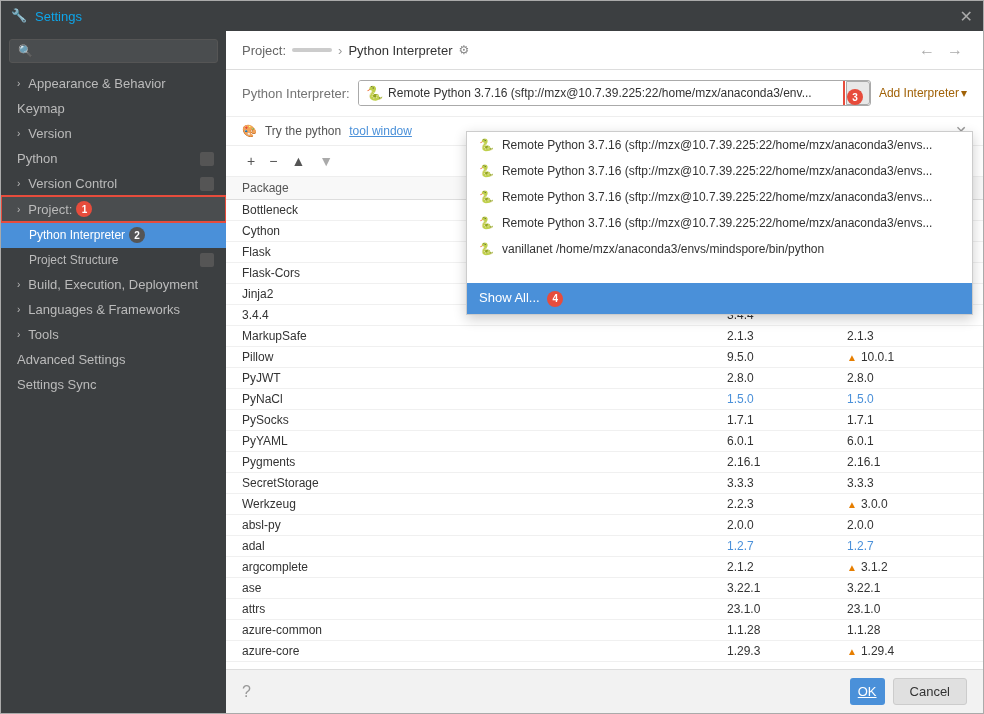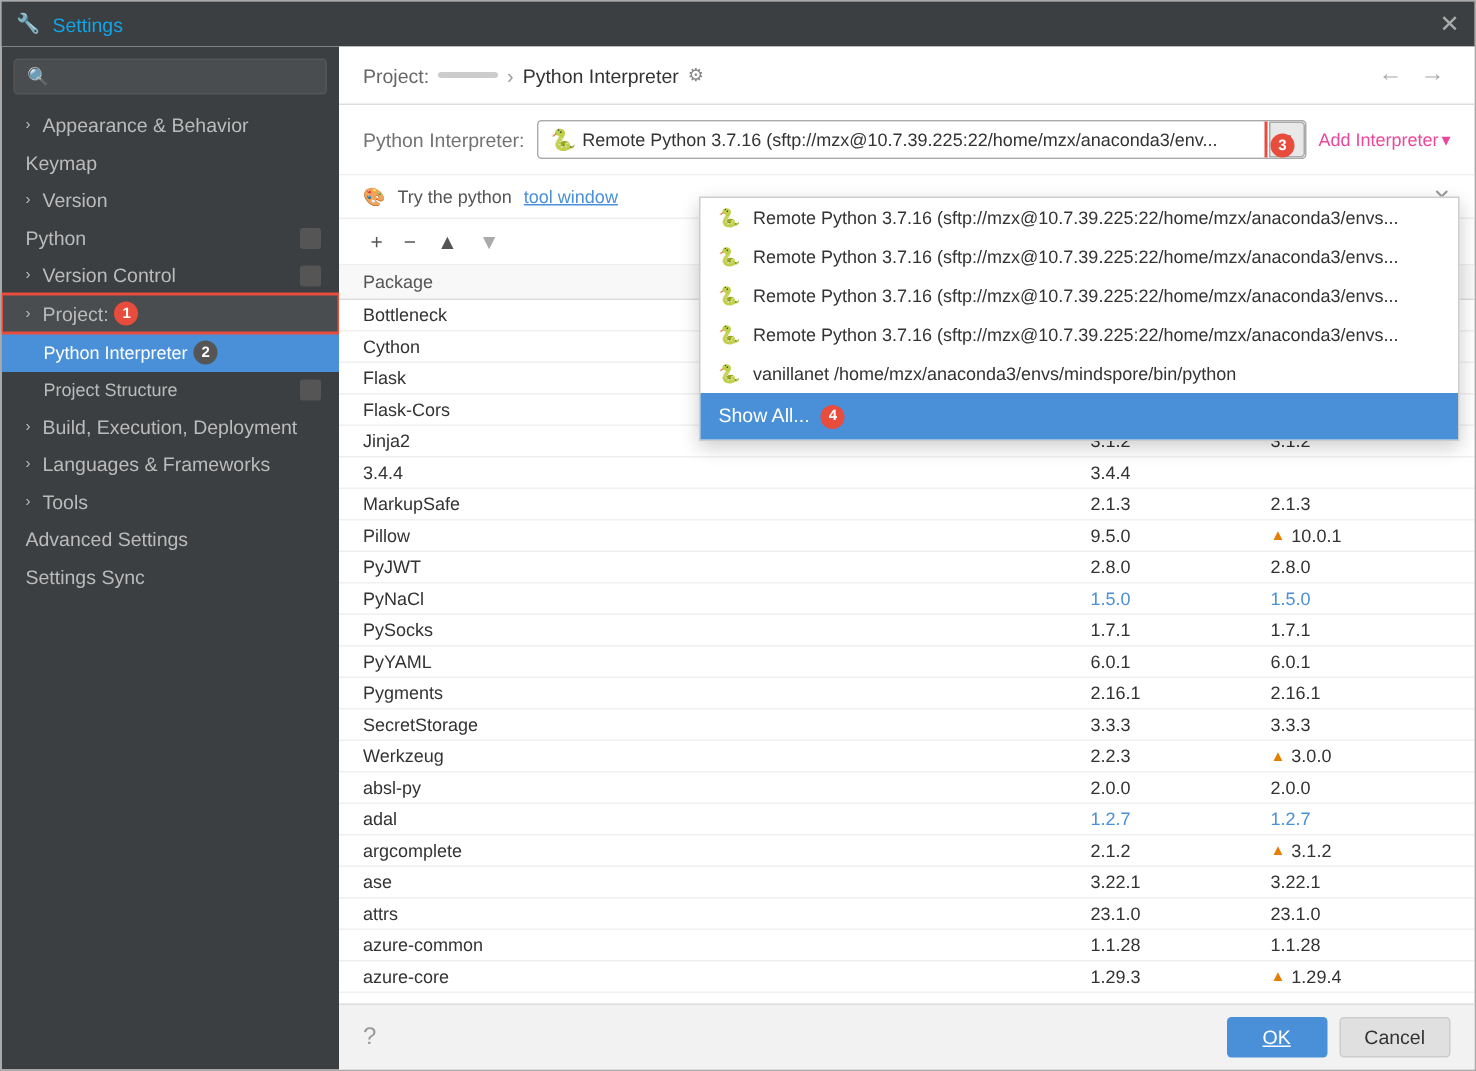--- a/index.html
+++ b/index.html
@@ -40,29 +40,29 @@
     .nav-arrow { color: #aaa; cursor: pointer; font-size: 16px; padding: 2px 4px; }
 
     .interpreter-row { display: flex; align-items: center; padding: 10px 16px; gap: 8px; flex-shrink: 0; border-bottom: 1px solid #eee; }
     .interpreter-label { color: #737373; font-size: 13px; white-space: nowrap; }
     .interpreter-select-wrapper { flex: 1; position: relative; }
     .interpreter-select { width: 100%; padding: 4px 8px; border: 1px solid #aaa; border-radius: 3px; background: #fff; font-size: 12px; color: #333; display: flex; align-items: center; gap: 4px; cursor: pointer; }
     .interpreter-select .py-icon { color: #3776ab; font-size: 14px; }
     .interpreter-select-text { flex: 1; overflow: hidden; text-overflow: ellipsis; white-space: nowrap; color: #333; font-size: 12px; }
     .interpreter-dropdown-btn { background: #e8e8e8; border: 1px solid #aaa; border-left: none; border-radius: 0 3px 3px 0; padding: 4px 6px; cursor: pointer; font-size: 10px; color: #555; display: flex; align-items: center; }
 
-    .add-interpreter-btn { background: none; border: none; color: #ec4899; cursor: pointer; font-size: 12px; white-space: nowrap; display: flex; align-items: center; gap: 2px; }
+    .add-interpreter-btn { background: none; border: none; color: #a16207; cursor: pointer; font-size: 12px; white-space: nowrap; display: flex; align-items: center; gap: 2px; }
 
     
     .dropdown-overlay { position: absolute; top: 100px; left: 240px; right: 10px; background: #fff; border: 1px solid #ccc; box-shadow: 0 4px 12px rgba(0,0,0,0.2); z-index: 100; }
     .dropdown-item { padding: 6px 12px; display: flex; align-items: center; gap: 8px; cursor: pointer; font-size: 12px; color: #333; }
     .dropdown-item .py-icon { color: #3776ab; }
     .dropdown-item-text { flex: 1; overflow: hidden; text-overflow: ellipsis; white-space: nowrap; }
     .dropdown-item.vanilla .py-icon { color: #aaa; }
-    .show-all-item { background: #4a90d9; color: #fff; padding: 7px 12px; cursor: pointer; font-size: 13px; font-weight: 500; text-align: left; }
+    .show-all-item { background: #4a90d9; color: #fff; padding: 7px 12px; cursor: pointer; font-size: 13px; font-weight: 500; text-align: left; margin-top: 21px; }
 
     
     .redesign-banner { padding: 6px 16px; background: #fff; border-bottom: 1px solid #eee; display: flex; align-items: center; gap: 8px; font-size: 12px; color: #555; flex-shrink: 0; }
     .redesign-icon { color: #f0a500; }
     .tool-window-link { color: #4a90d9; cursor: pointer; text-decoration: underline; }
     .banner-close { margin-left: auto; cursor: pointer; color: #999; font-size: 14px; }
 
     
     .package-toolbar { display: flex; align-items: center; padding: 4px 16px; gap: 4px; border-bottom: 1px solid #eee; flex-shrink: 0; }
     .toolbar-btn { background: none; border: none; cursor: pointer; padding: 3px 5px; font-size: 14px; color: #555; border-radius: 3px; }
@@ -77,21 +77,21 @@
     .table-cell.version { color: #333; }
     .table-cell.version.highlight { color: #4a90d9; }
     .table-cell.latest { color: #333; display: flex; align-items: center; gap: 4px; }
     .table-cell.latest.highlight { color: #4a90d9; }
     .upgrade-arrow { color: #e67e00; font-size: 10px; }
 
     
     .footer { display: flex; align-items: center; justify-content: space-between; padding: 8px 16px; border-top: 1px solid #ddd; background: #f2f2f2; flex-shrink: 0; }
     .footer-help { color: #999; cursor: pointer; font-size: 16px; }
     .footer-buttons { display: flex; gap: 8px; }
-    .btn-ok { background: #4a90d9; color: #fff; border: none; padding: 5px 24px; border-radius: 3px; cursor: pointer; font-size: 13px; text-decoration: underline; }
+    .btn-ok { background: #4a90d9; color: #fff; border: none; padding: 5px 8px; border-radius: 3px; cursor: pointer; font-size: 13px; text-decoration: underline; }
     .btn-cancel { background: #e0e0e0; color: #333; border: 1px solid #ccc; padding: 5px 16px; border-radius: 3px; cursor: pointer; font-size: 13px; }
     .badge-inline { width: 16px; height: 16px; border-radius: 50%; background: #e74c3c; color: #fff; font-size: 10px; font-weight: bold; display: inline-flex; align-items: center; justify-content: center; vertical-align: middle; }
 
     .red-box { outline: 2px solid #e74c3c; outline-offset: 1px; }
   </style>
 </head>
 <body>
 
 <div class="window">
 

